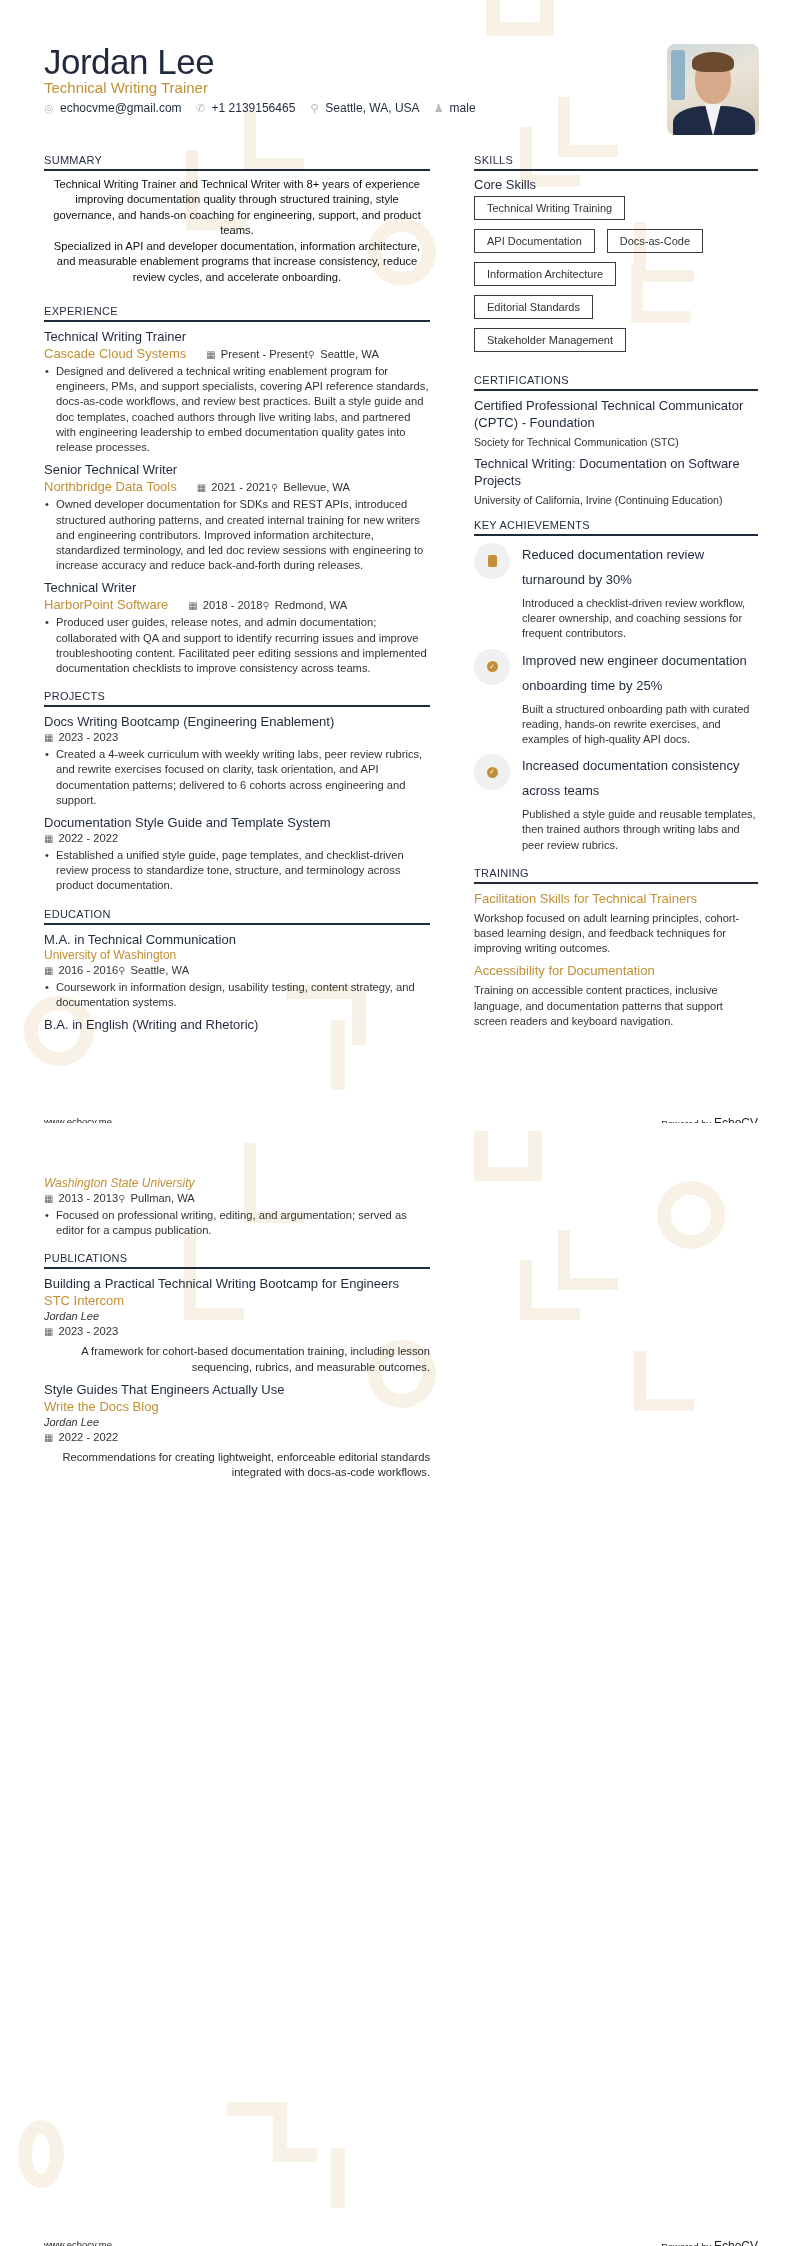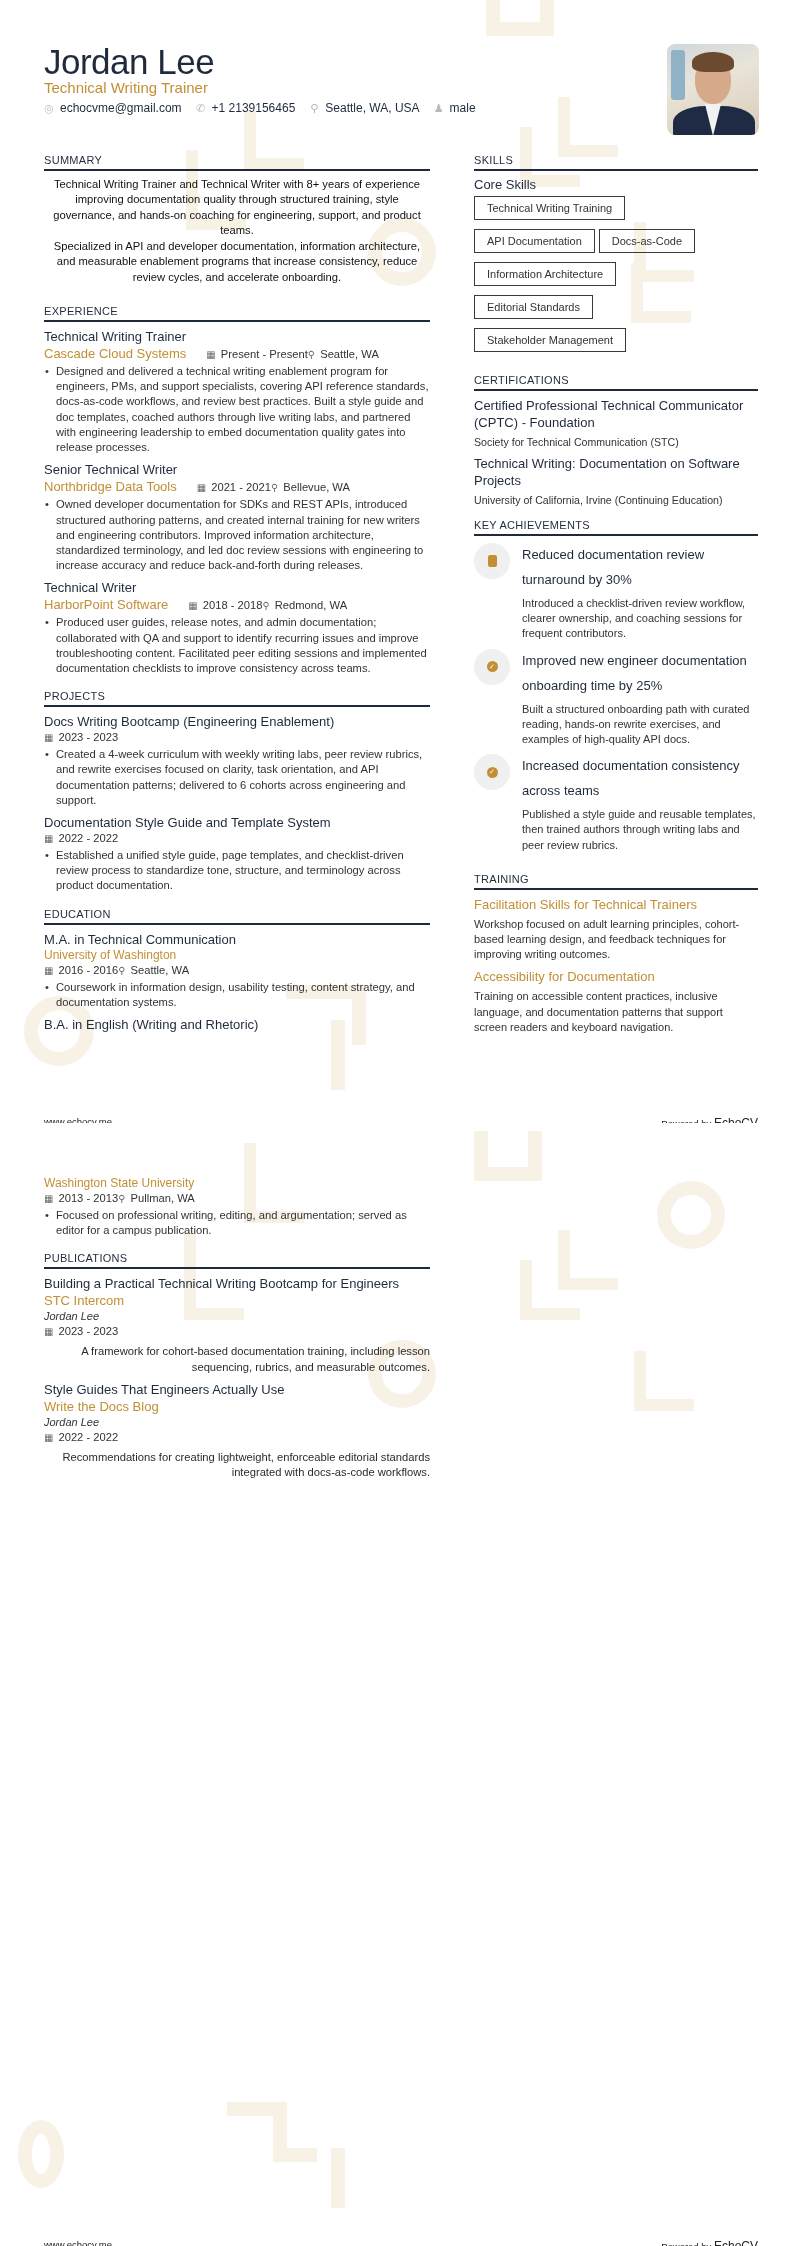--- a/index.html
+++ b/index.html
@@ -48,21 +48,21 @@
   .row { display: flex; align-items: baseline; gap: 20px; }
 
   ul.bullets { list-style: none; margin-top: 2px; }
   ul.bullets li { position: relative; padding-left: 12px; font-size: 11.2px; line-height: 15.2px; color: #333; }
   ul.bullets li::before { content: "•"; position: absolute; left: 1px; top: 0; color: #333; }
 
   .entry { margin-bottom: 6px; }
 
   
   .skills-sub { font-size: 13px; color: #1f2a3c; margin-bottom: 4px; }
-  .chips { display: flex; flex-wrap: wrap; gap: 9px 4px; width: 280px; }
+  .chips { display: flex; flex-wrap: wrap; gap: 9px 12px; width: 280px; }
   .chip { border: 1px solid #3a3a3a; padding: 4px 12px; font-size: 11px; color: #333; line-height: 14px; }
 
   .cert-title { font-size: 13px; color: #1f2a3c; line-height: 17px; }
   .cert-org { font-size: 10.6px; color: #333; line-height: 14px; margin: 4px 0 6px; }
 
   .ach { display: flex; gap: 12px; margin-bottom: 6px; }
   .ach-ic { flex: 0 0 36px; width: 36px; height: 36px; border-radius: 50%; background: #f0f0f0; display: flex; align-items: center; justify-content: center; margin-top: 1px; }
   .ach-ic .dot { width: 11px; height: 11px; border-radius: 50%; background: #c28f35; color: #fff; font-size: 7px; display: flex; align-items: center; justify-content: center; }
   .ach-ic .calc { width: 9px; height: 12px; border-radius: 2px; background: #c28f35; }
   .ach-title { font-size: 13px; color: #1f2a3c; line-height: 25px; }
@@ -262,21 +262,21 @@
           <div class="ach-ic">
               <span class="dot">✓</span>
             </div>
           <div>
               <div class="ach-title">Increased documentation consistency across teams</div>
           <div class="ach-desc">Published a style guide and reusable templates, then trained authors through writing labs and peer review rubrics.</div>
             </div>
         </div>
       </section>
 
-      <section style="margin-top:20px;">
+      <section style="margin-top:14px;">
         <div class="section-title">TRAINING</div>
         <div class="train-title">Facilitation Skills for Technical Trainers</div>
         <div class="train-desc">Workshop focused on adult learning principles, cohort-based learning design, and feedback techniques for improving writing outcomes.</div>
         <div class="train-title">Accessibility for Documentation</div>
         <div class="train-desc">Training on accessible content practices, inclusive language, and documentation patterns that support screen readers and keyboard navigation.</div>
       </section>
     </div>
 
     <div class="footer" style="top:1116px;">
       <span>www.echocv.me</span>
@@ -296,21 +296,21 @@
   <div class="deco deco-l" style="left:244px; top:20px; width:60px; height:80px;"></div>
   <div class="deco deco-o" style="left:368px; top:217px;"></div>
   <div class="deco deco-o" style="left:18px; top:997px; width:46px; height:68px;"></div>
   <div class="deco deco-r" style="left:227px; top:979px; width:60px; height:60px;"></div>
   <div class="deco deco-r" style="left:287px; top:1025px; width:30px; height:60px; border-right:none;"></div>
   <div class="deco" style="left:331px; top:1025px; width:14px; height:60px; background:#f8f2e6;"></div>
 
   <div class="content">
     <div class="col-left" style="top:53px;">
       <div class="entry">
-        <div class="org" style="font-size:12px;line-height:15px;">Washington State University</div>
+        <div class="org" style="font-size:12px;line-height:15px;font-style:italic;">Washington State University</div>
         <div class="meta">
           <span><span class="ic">▦</span><span>2013 - 2013</span></span>
           <span><span class="ic">⚲</span><span>Pullman, WA</span></span>
         </div>
         <ul class="bullets">
             <li>Focused on professional writing, editing, and argumentation; served as editor for a campus publication.</li>
           </ul>
       </div>
 
       <section style="margin-top:14px;">

